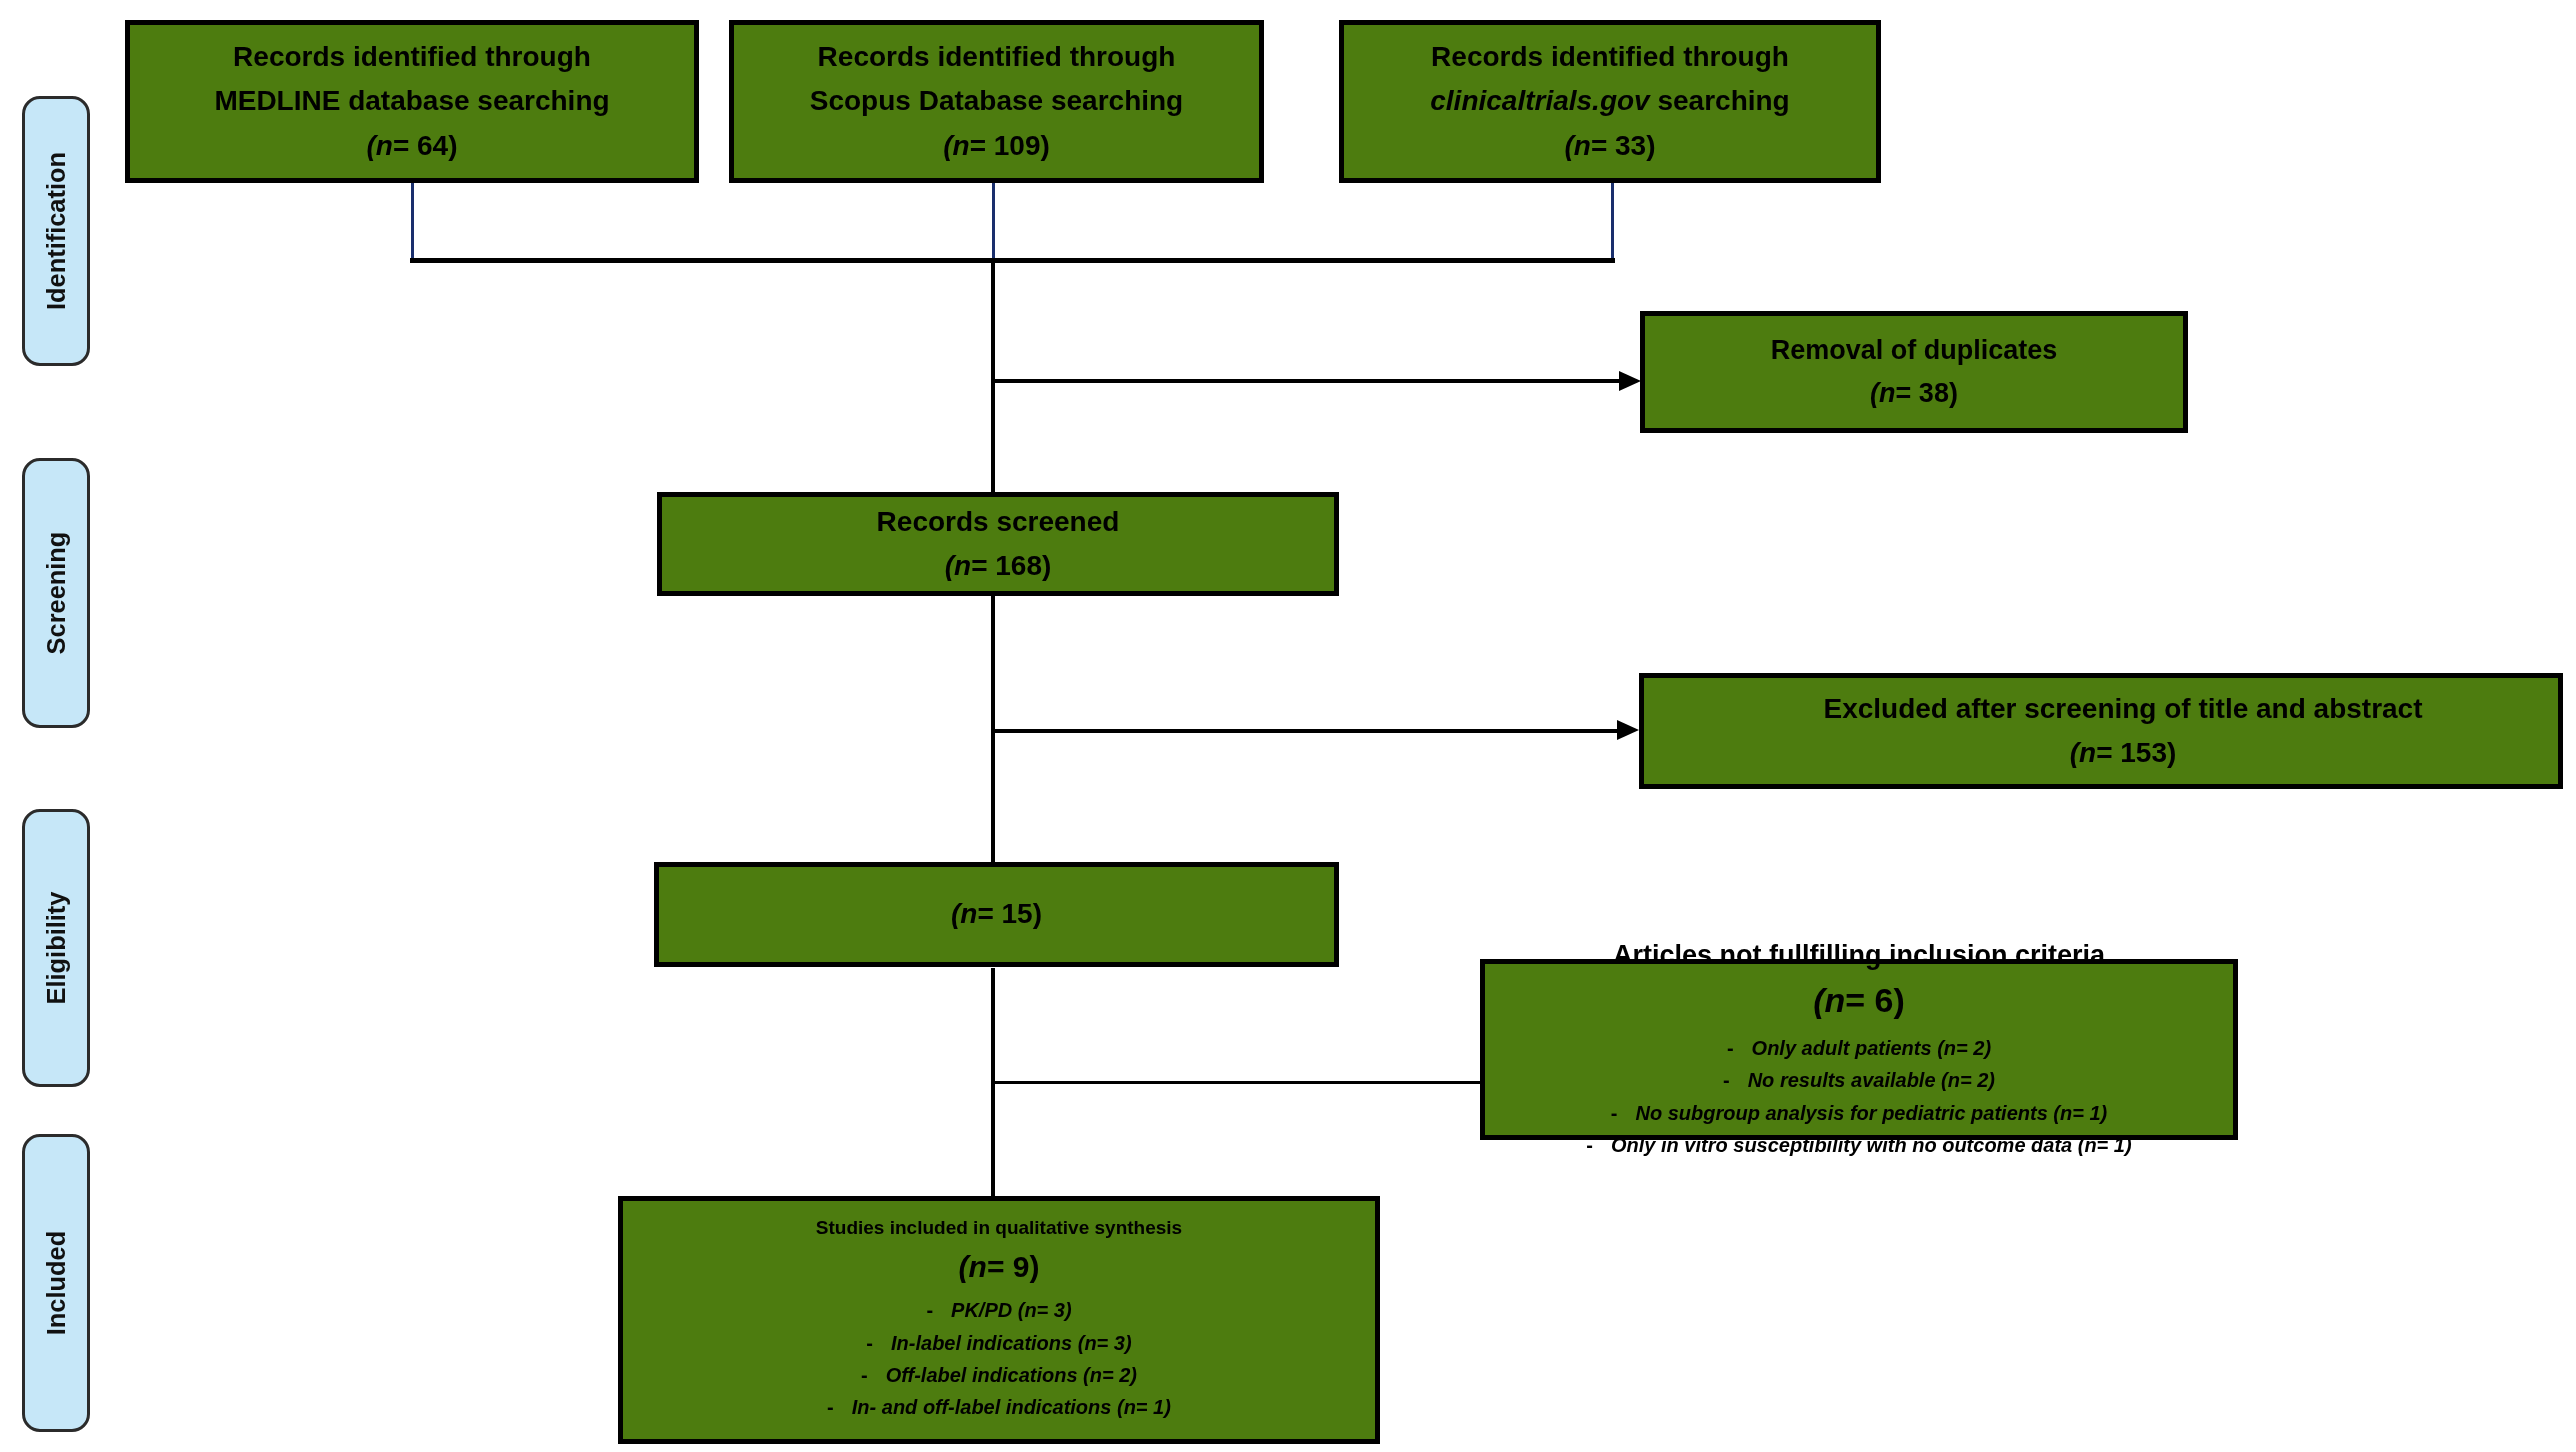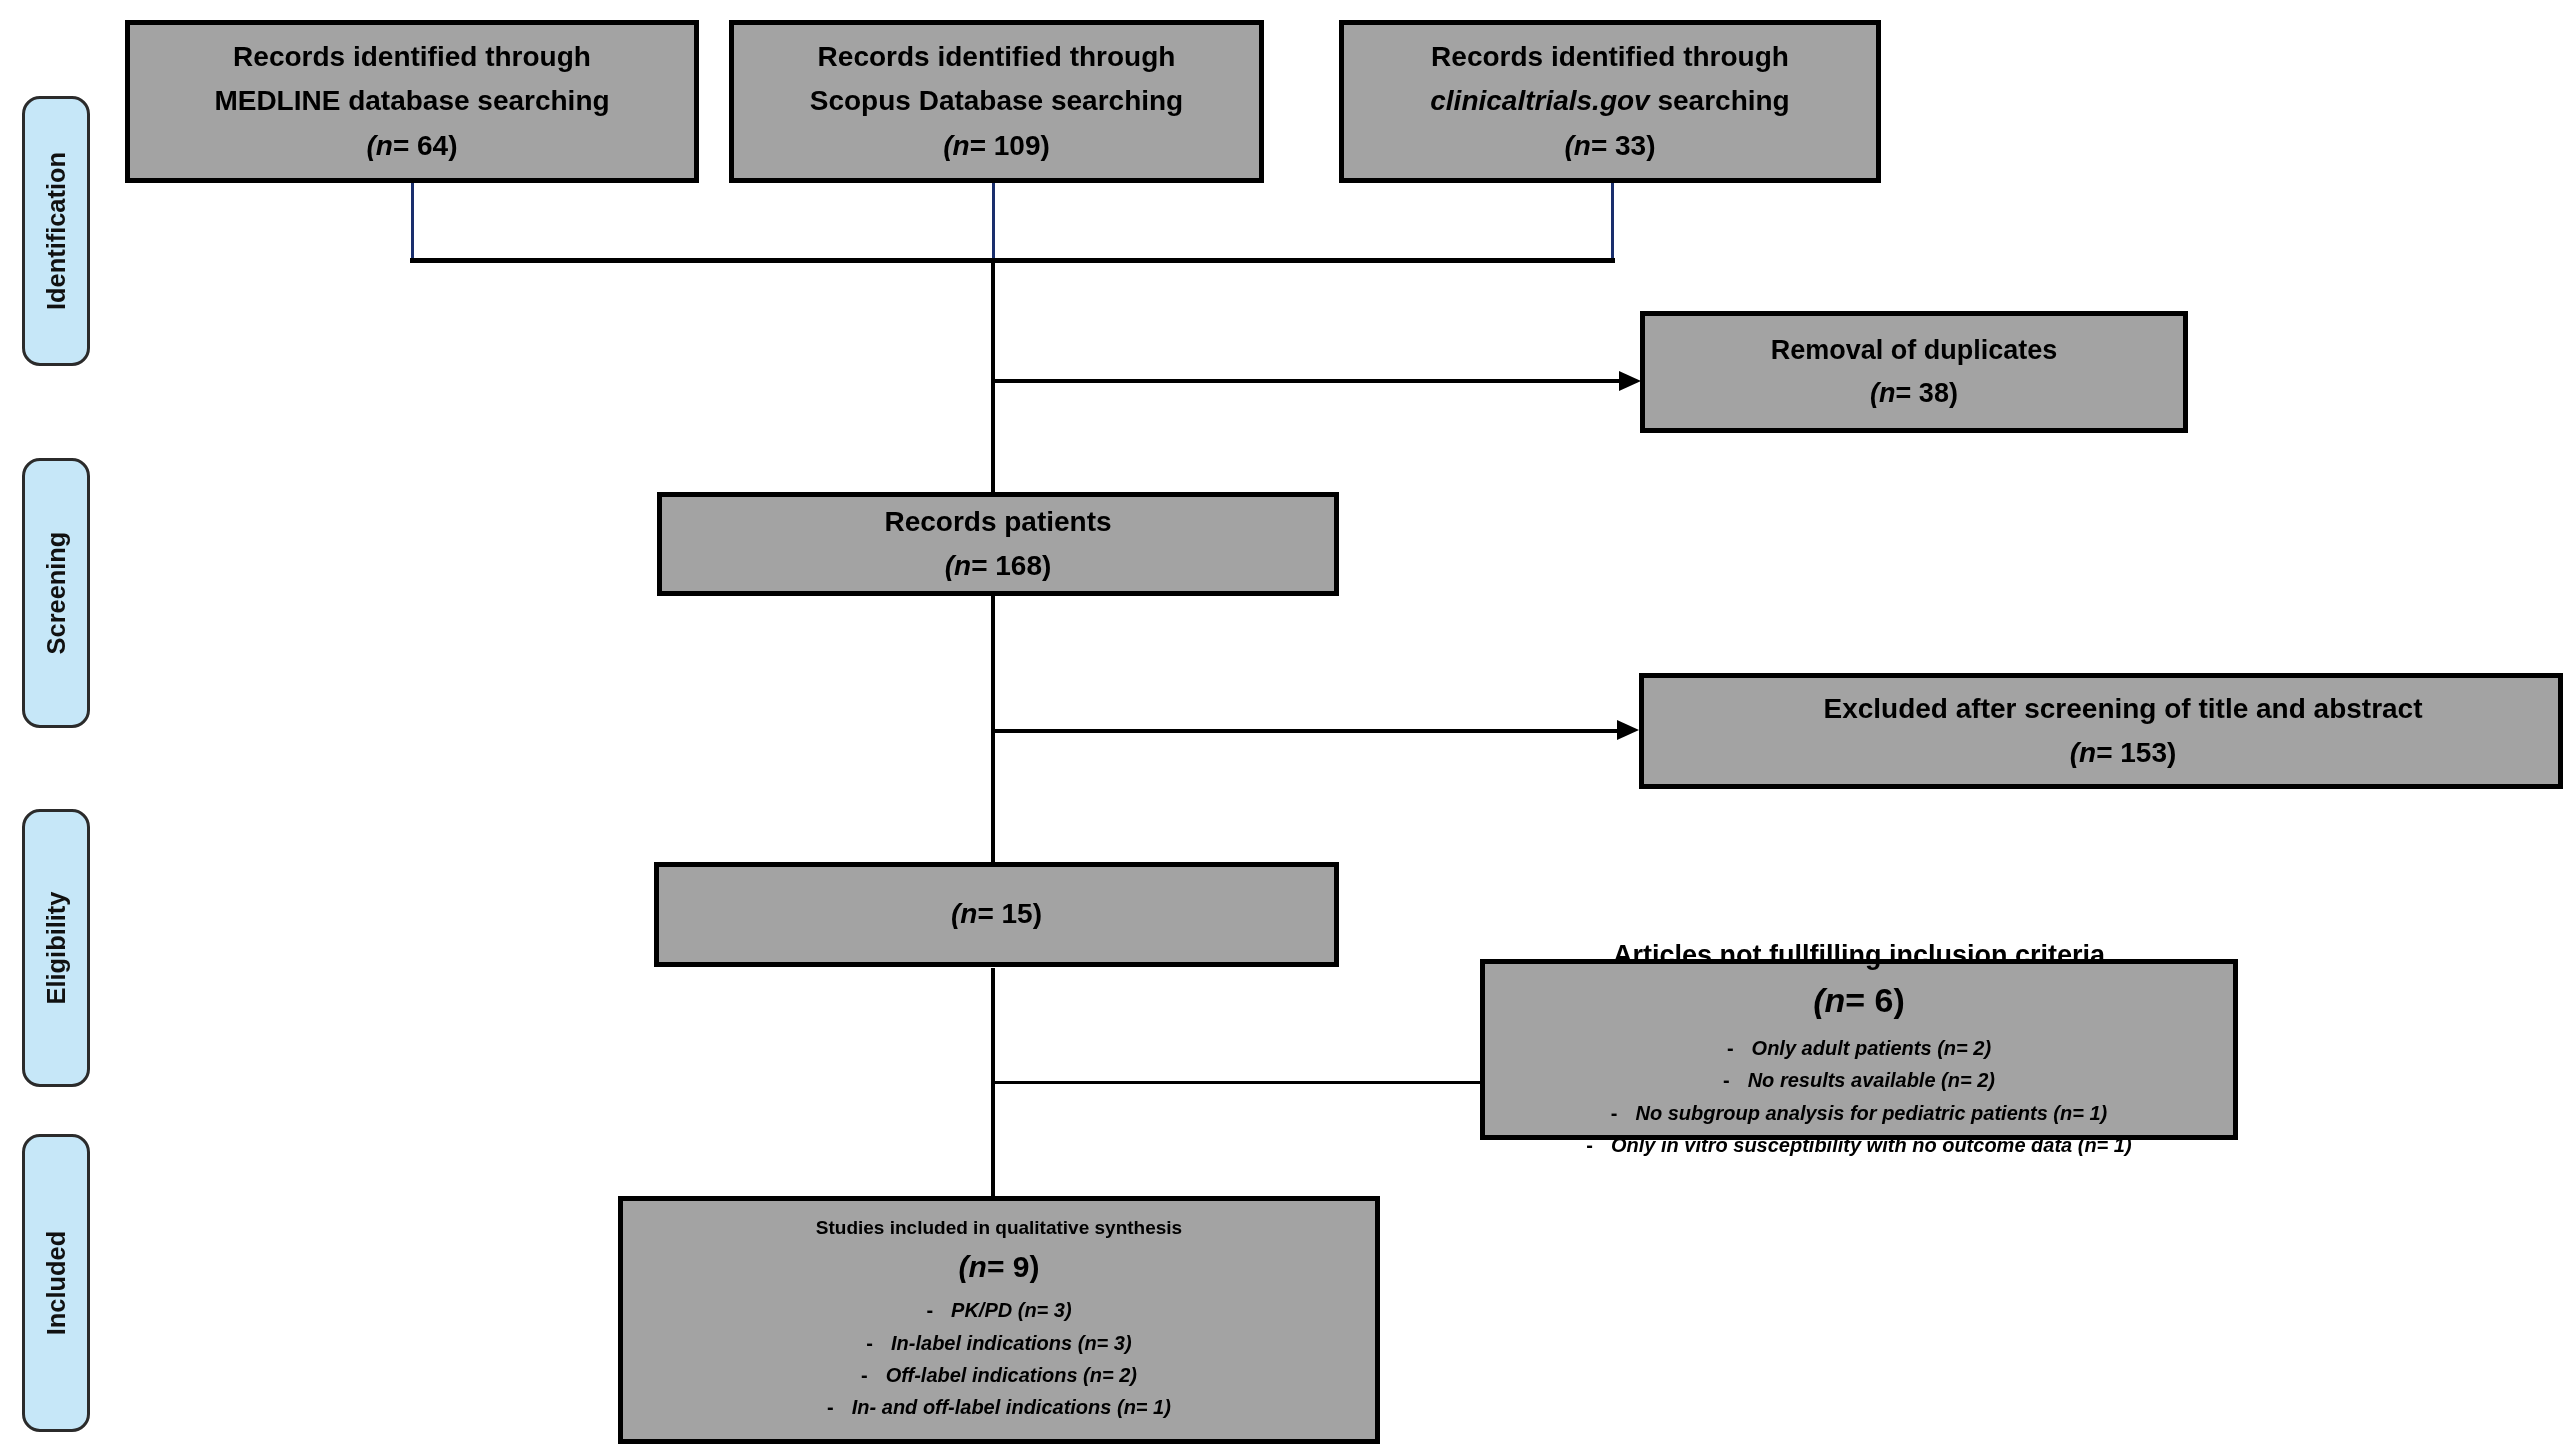--- a/index.html
+++ b/index.html
@@ -28,21 +28,21 @@
   .stage .rot{
     position:absolute;left:50%;top:50%;
     transform:translate(-50%,-50%) rotate(-90deg);
     white-space:nowrap;
     font-weight:bold;font-size:25.4px;color:#111;
   }
   
   .fbox{
     position:absolute;
     border:5.4px solid var(--ink);
-    background:#a3a3a3;
+    background:#4d7c0f;
     box-sizing:border-box;
     display:flex;flex-direction:column;
     align-items:center;justify-content:center;
     text-align:center;font-weight:bold;
   }
   .fbox .ln{font-size:28px;line-height:1.58;}
   .fbox .ln-sm{font-size:27px;line-height:1.6;}
   .it{font-style:italic;}
   .nline{font-size:28px;line-height:1.5;}
   .title-lg{font-size:19px;line-height:1.3;}
@@ -117,21 +117,21 @@
   <div class="arrowhead" style="left:1617px;top:720px;"></div>
 
   <div class="line" style="left:993px;top:1081px;width:489px;height:3px;"></div>
 
   <div class="fbox" style="left:1640px;top:311px;width:548px;height:122px;">
     <div class="ln-sm">Removal of duplicates</div>
     <div class="ln-sm nline"><span class="it">(n</span><span>= 38)</span></div>
   </div>
 
   <div class="fbox" style="left:657px;top:492px;width:682px;height:104px;">
-    <div class="ln">Records patients</div>
+    <div class="ln">Records screened</div>
     <div class="ln nline"><span class="it">(n</span><span>= 168)</span></div>
   </div>
 
   <div class="fbox" style="left:1639px;top:673px;width:924px;height:116px;padding-left:44px;">
     <div class="ln">Excluded after screening of title and abstract</div>
     <div class="ln nline"><span class="it">(n</span><span>= 153)</span></div>
   </div>
 
   <div class="fbox" style="left:654px;top:862px;width:685px;height:105px;">
     <div class="ln nline"><span class="it">(n</span><span>= 15)</span></div>

